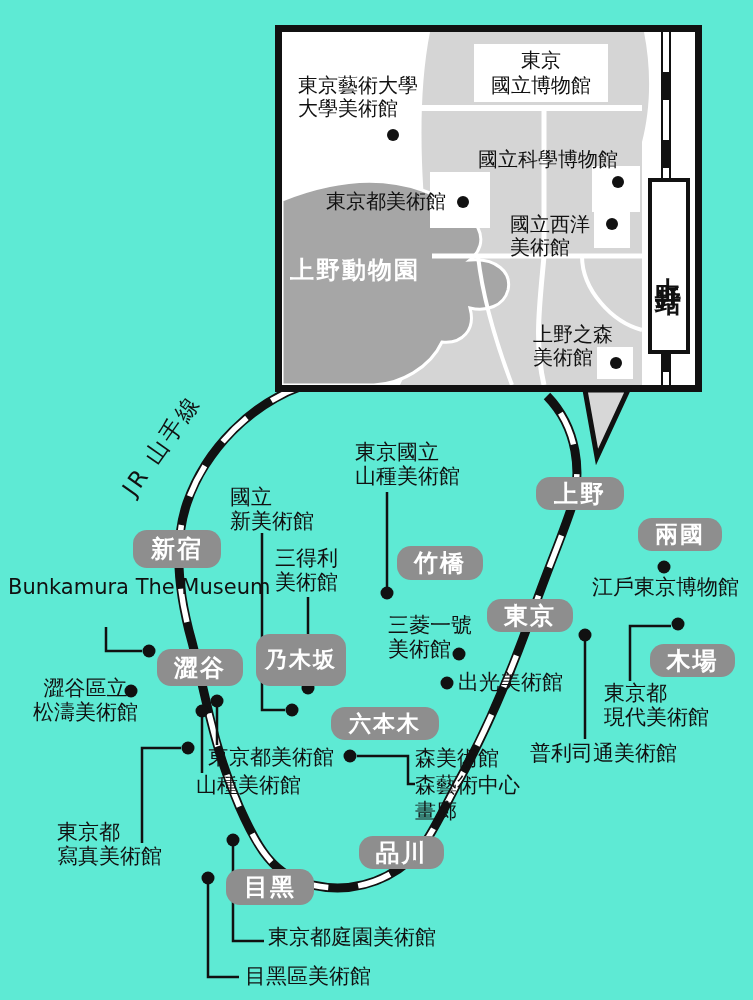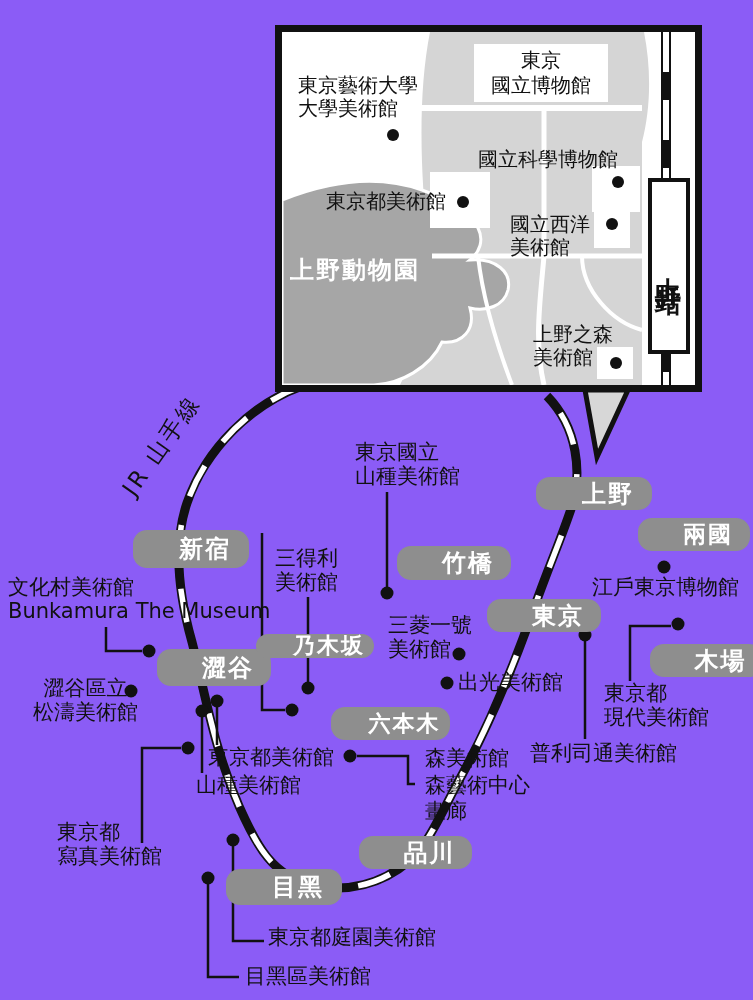--- a/index.html
+++ b/index.html
@@ -1,22 +1,22 @@
 <!DOCTYPE html>
 <html><head>
 <meta charset="utf-8">
 <style>
   html,body{margin:0;padding:0;background:#fff;}
-  #map{position:relative;width:753px;height:1000px;background:#8b5cf6;overflow:hidden;
+  #map{position:relative;width:753px;height:1000px;background:#5eead4;overflow:hidden;
        font-family:"DejaVu Sans",sans-serif;color:#111;}
   svg{display:block;}
   .layer{position:absolute;left:0;top:0;}
   .badge{position:absolute;z-index:6;background:#8e8e8e;color:#fff;font-weight:bold;
          border-radius:14px;text-align:left;letter-spacing:2px;font-size:24px;
-         display:flex;align-items:center;justify-content:center;line-height:1;padding-left:28px;}
+         display:flex;align-items:center;justify-content:center;line-height:1;}
   .lbl{position:absolute;z-index:5;font-size:21px;line-height:23.5px;font-weight:500;white-space:nowrap;}
   .lbl .latin{font-size:21px;letter-spacing:0px;}
   .inset{position:absolute;left:275px;top:25px;width:413px;height:353px;background:#fff;
          border:7px solid #111;z-index:3;overflow:hidden;}
   .ilbl{position:absolute;z-index:4;font-size:20px;line-height:23px;font-weight:500;white-space:nowrap;color:#111;}
   .tnm-box{position:absolute;left:192px;top:12px;width:134px;height:58px;background:#fff;z-index:3;
            display:flex;flex-direction:column;align-items:center;justify-content:center;
            font-size:20px;line-height:25px;font-weight:500;}
   .zoo-lbl{position:absolute;left:8px;top:222px;z-index:4;color:#fff;font-weight:bold;
            font-size:24px;letter-spacing:2px;white-space:nowrap;}
@@ -147,64 +147,67 @@
   </div>
 
   <svg class="tail" width="70" height="78">
     <polygon points="10,3 53,3 22,70" fill="#d7d7d7" stroke="#111111" stroke-width="5"></polygon>
   </svg>
 
   <div class="jr">JR 山手線</div>
 
   <div class="badge" style="left:133px;top:530px;width:88px;height:38px;">新宿</div>
   <div class="badge" style="left:157px;top:649px;width:86px;height:37px;">澀谷</div>
-  <div class="badge" style="left:256px;top:634px;width:90px;height:24px;font-size:22px;">乃木坂</div>
+  <div class="badge" style="left:256px;top:634px;width:90px;height:52px;font-size:22px;">乃木坂</div>
   <div class="badge" style="left:397px;top:546px;width:86px;height:34px;">竹橋</div>
   <div class="badge" style="left:536px;top:477px;width:88px;height:33px;">上野</div>
   <div class="badge" style="left:638px;top:518px;width:84px;height:33px;font-size:23px;">兩國</div>
   <div class="badge" style="left:487px;top:599px;width:86px;height:33px;">東京</div>
   <div class="badge" style="left:650px;top:644px;width:85px;height:33px;">木場</div>
-  <div class="badge" style="left:331px;top:707px;width:91px;height:33px;font-size:22px;">六本木</div>
+  <div class="badge" style="left:331px;top:707px;width:108px;height:33px;font-size:22px;">六本木</div>
   <div class="badge" style="left:359px;top:836px;width:85px;height:33px;">品川</div>
   <div class="badge" style="left:226px;top:869px;width:88px;height:36px;">目黑</div>
 
   <div class="lbl" style="left:355px;top:441px;">
     <div>東京國立</div>
     <div>山種美術館</div>
   </div>
+  <div class="lbl" style="left:230px;top:486px;">
+    <div>國立</div>
+    <div>新美術館</div>
+  </div>
   <div class="lbl" style="left:275px;top:547px;">
     <div>三得利</div>
     <div>美術館</div>
   </div>
   <div class="lbl" style="left:388px;top:614px;">
     <div>三菱一號</div>
     <div>美術館</div>
   </div>
   <div class="lbl" style="left:458px;top:671px;">
     <div>出光美術館</div>
   </div>
   <div class="lbl" style="left:8px;top:576px;">
-    <div>文化村美術館</div>
     <div class="latin">Bunkamura The Museum</div>
   </div>
   <div class="lbl" style="left:33px;top:677px;text-align:center;">
     <div>澀谷區立</div>
     <div>松濤美術館</div>
   </div>
   <div class="lbl" style="left:208px;top:746px;">
     <div>東京都美術館</div>
   </div>
   <div class="lbl" style="left:196px;top:774px;">
     <div>山種美術館</div>
   </div>
   <div class="lbl" style="left:57px;top:821px;">
     <div>東京都</div>
     <div>寫真美術館</div>
   </div>
-  <div class="lbl" style="left:425px;top:745px;line-height:26.5px;">
+  <div class="lbl" style="left:415px;top:745px;line-height:26.5px;">
     <div>森美術館</div>
     <div>森藝術中心</div>
     <div>畫廊</div>
   </div>
   <div class="lbl" style="left:530px;top:742px;">
     <div>普利司通美術館</div>
   </div>
   <div class="lbl" style="left:592px;top:576px;">
     <div>江戶東京博物館</div>
   </div>

